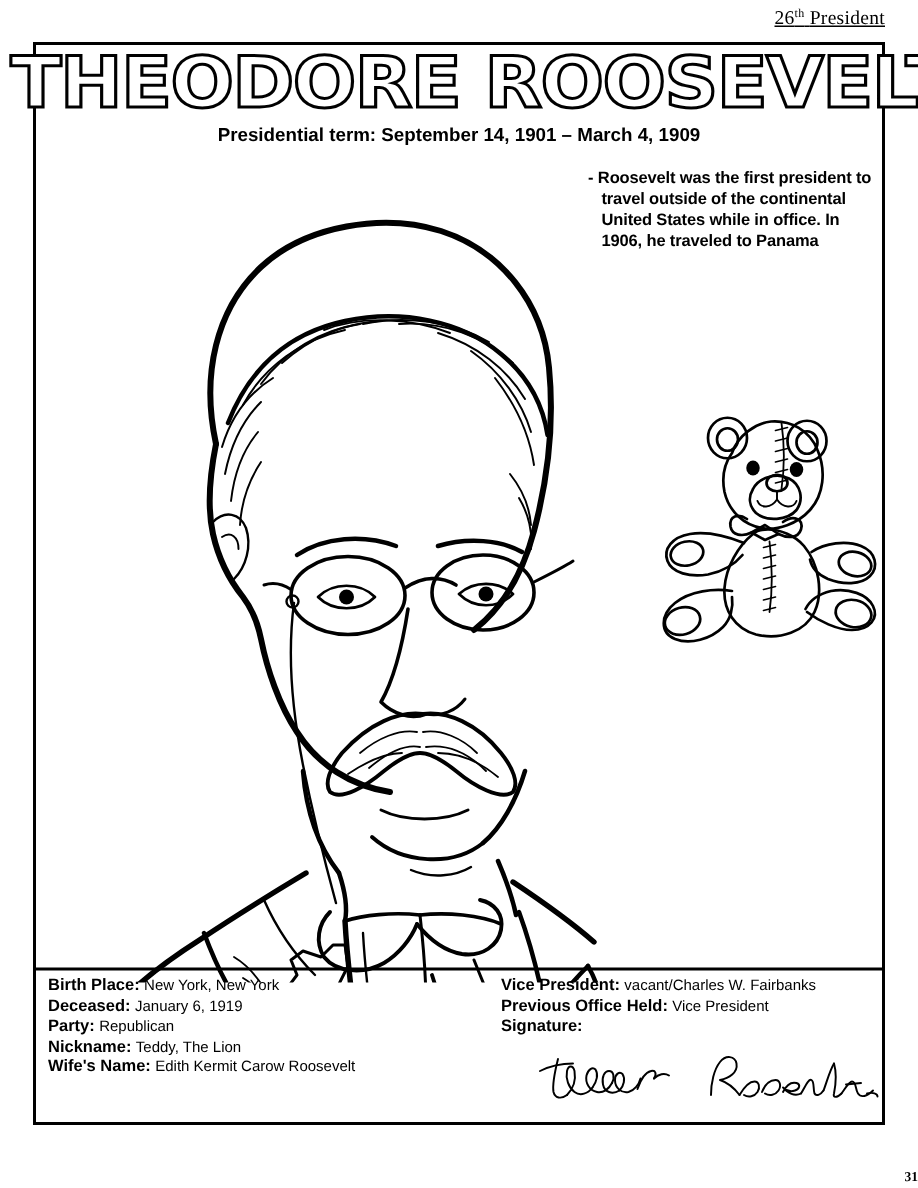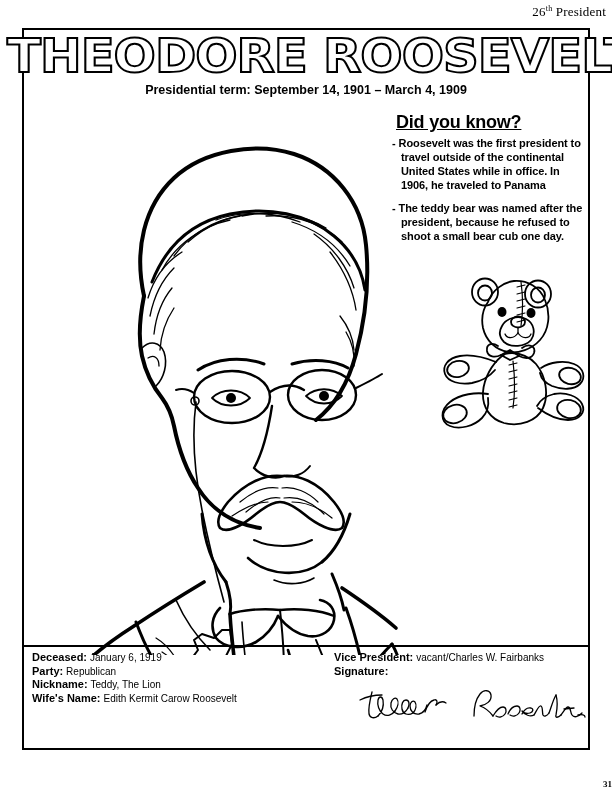--- a/index.html
+++ b/index.html
@@ -7,25 +7,26 @@
     width:612px;height:792px;
     background:#ffffff;
     font-family:"Liberation Sans", sans-serif;
     color:#000;
     position:relative;
     overflow:hidden;
   }
   
   .president-no{
     position:absolute;
-    right:6px; top:4px;
+    right:22px; top:4px;
     font-family:"Liberation Serif", serif;
     font-size:13px;
     letter-spacing:.2px;
     white-space:nowrap;
+    text-decoration:underline;
   }
   .president-no sup{ font-size:8px; vertical-align:super; }
 
   
   .sheet{
     position:absolute;
     left:22px; top:28px;
     width:568px; height:722px;
     border:2px solid #000;
     box-sizing:border-box;
@@ -310,35 +311,35 @@
     <path d="M66 126 C54 124 38 126 28 134 C18 142 18 154 28 158
              C38 162 52 158 60 150 C65 145 67 137 66 130"></path>
     <ellipse cx="33" cy="146" rx="12" ry="9" transform="rotate(-16 33 146)"></ellipse>
 
     <path d="M116 140 C124 146 136 152 146 152 C158 152 164 144 160 136
              C156 128 144 124 132 126 C124 128 118 132 115 138"></path>
     <ellipse cx="147" cy="141" rx="12" ry="9" transform="rotate(12 147 141)"></ellipse>
   </svg>
 
   <div class="dyk">
-    <div class="dyk-title">Did you know?</div>
     <ul class="dyk-list">
       <li>
         <span class="dash">-</span><span>Roosevelt was the first president to travel outside of the continental United States while in office. In 1906, he traveled to Panama</span>
       </li>
-      <li>
-        <span class="dash">-</span><span>The teddy bear was named after the president, because he refused to shoot a small bear cub one day.</span>
-      </li>
     </ul>
   </div>
 
   <div class="info-panel">
     <div class="info-cols">
       <div class="col-left">
         <div class="info-row">
+          <span class="lbl">Birth Place:</span>
+          <span class="val">New York, New York</span>
+        </div>
+        <div class="info-row">
           <span class="lbl">Deceased:</span>
           <span class="val">January 6, 1919</span>
         </div>
         <div class="info-row">
           <span class="lbl">Party:</span>
           <span class="val">Republican</span>
         </div>
         <div class="info-row">
           <span class="lbl">Nickname:</span>
           <span class="val">Teddy, The Lion</span>
@@ -346,20 +347,24 @@
         <div class="info-row">
           <span class="lbl">Wife's Name:</span>
           <span class="val">Edith Kermit Carow Roosevelt</span>
         </div>
       </div>
 
       <div class="col-right">
         <div class="info-row">
           <span class="lbl">Vice President:</span>
           <span class="val">vacant/Charles W. Fairbanks</span>
+        </div>
+        <div class="info-row">
+          <span class="lbl">Previous Office Held:</span>
+          <span class="val">Vice President</span>
         </div>
         <div class="info-row">
           <span class="lbl">Signature:</span>
           <span class="val"></span>
         </div>
 
         <div class="sig-area">
           <svg width="230" height="42" viewBox="0 0 230 42" fill="none" stroke="#000" stroke-width="1.3" stroke-linecap="round" stroke-linejoin="round">
 
             <path d="M4 14 C10 11 18 9 26 9"></path>

